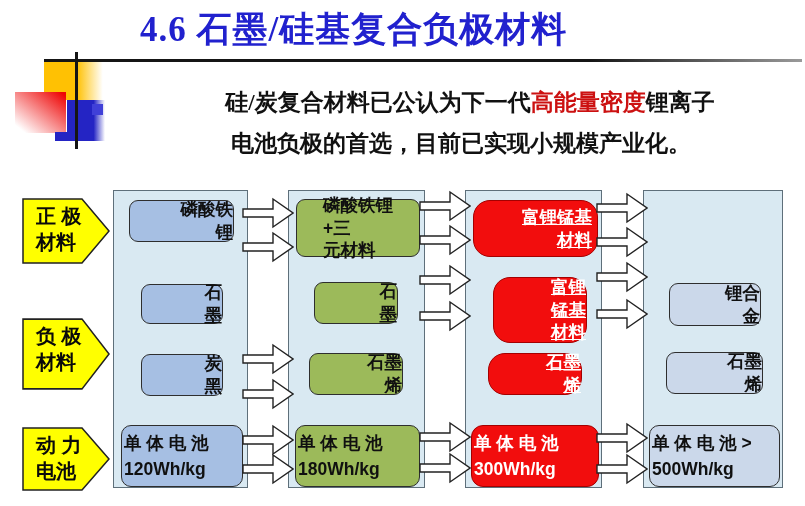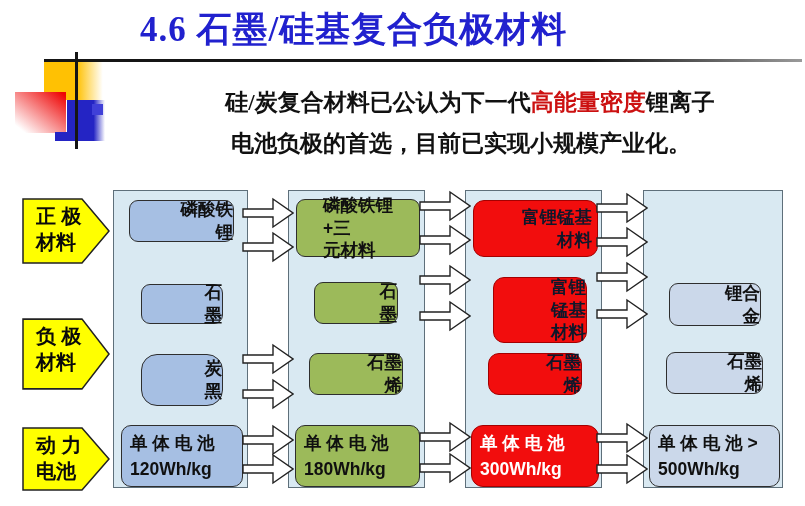--- a/index.html
+++ b/index.html
@@ -35,24 +35,24 @@
              font-size:20px;font-weight:bold;line-height:1.32;white-space:pre-line;color:#0a0a0a;}
 
   
   .col{position:absolute;top:190px;height:298px;background:#D9E9F2;
        border:1.5px solid #5E6F7A;box-sizing:border-box;}
   .mat,.bat{position:absolute;box-sizing:border-box;border:1.6px solid #2E2E2E;border-radius:9px;
        display:flex;align-items:center;justify-content:center;text-align:right;
        font-weight:bold;font-size:17.5px;line-height:1.3;white-space:pre-line;color:#101010;padding-left:43px;}
   .mat.blue{background:#A6BFE3;}
   .mat.green{background:#9CBA5A;}
-  .mat.red{background:#F20D0D;color:#0f172a;border-radius:11px;border-color:#A40000;}
+  .mat.red{background:#F20D0D;color:#ffffff;border-radius:17px;border-color:#A40000;text-decoration:underline;}
   .mat.pale{background:#CBD8EA;}
   .mat.left{justify-content:flex-start;text-align:left;padding-left:26px;}
-  .bat{justify-content:flex-start;text-align:left;padding-left:8px;line-height:1.5;
+  .bat{justify-content:flex-start;text-align:left;padding-left:2px;line-height:1.5;
        border-radius:10px;}
   .bat.blue{background:#A6BFE3;}
   .bat.green{background:#9CBA5A;}
   .bat.red{background:#F20D0D;color:#ffffff;border-color:#A40000;border-radius:12px;}
   .bat.pale{background:#CBD8EA;}
 
   
   .arrow{position:absolute;width:52px;height:32px;}
 </style>
 </head>
@@ -90,21 +90,21 @@
     <svg viewBox="0 0 88 66" preserveAspectRatio="none">
         <polygon points="1,1 60,1 87,33 60,65 1,65" fill="#FFFF00" stroke="#222222" stroke-width="1.5"></polygon>
       </svg>
     <div class="pent-text">动 力
 电池</div>
   </div>
 
   <div class="col" style="left:113px;width:135px;">
     <div class="mat blue" style="left:15px;top:9px;width:105px;height:42px;">磷酸铁锂</div>
     <div class="mat blue" style="left:27px;top:93px;width:82px;height:40px;">石　墨</div>
-    <div class="mat blue" style="left:27px;top:163px;width:82px;height:52px;border-radius:16px;">炭　黑</div>
+    <div class="mat blue" style="left:27px;top:163px;width:82px;height:42px;">炭　黑</div>
     <div class="bat blue" style="left:7px;top:234px;width:122px;height:62px;">单 体 电 池
 120Wh/kg</div>
   </div>
 
   <div class="col" style="left:288px;width:137px;">
     <div class="mat green left" style="left:7px;top:8px;width:124px;height:58px;">磷酸铁锂+三
 元材料</div>
     <div class="mat green" style="left:25px;top:91px;width:84px;height:42px;">石　墨</div>
     <div class="mat green" style="left:20px;top:162px;width:94px;height:42px;">石墨烯</div>
     <div class="bat green" style="left:6px;top:234px;width:125px;height:62px;">单 体 电 池

